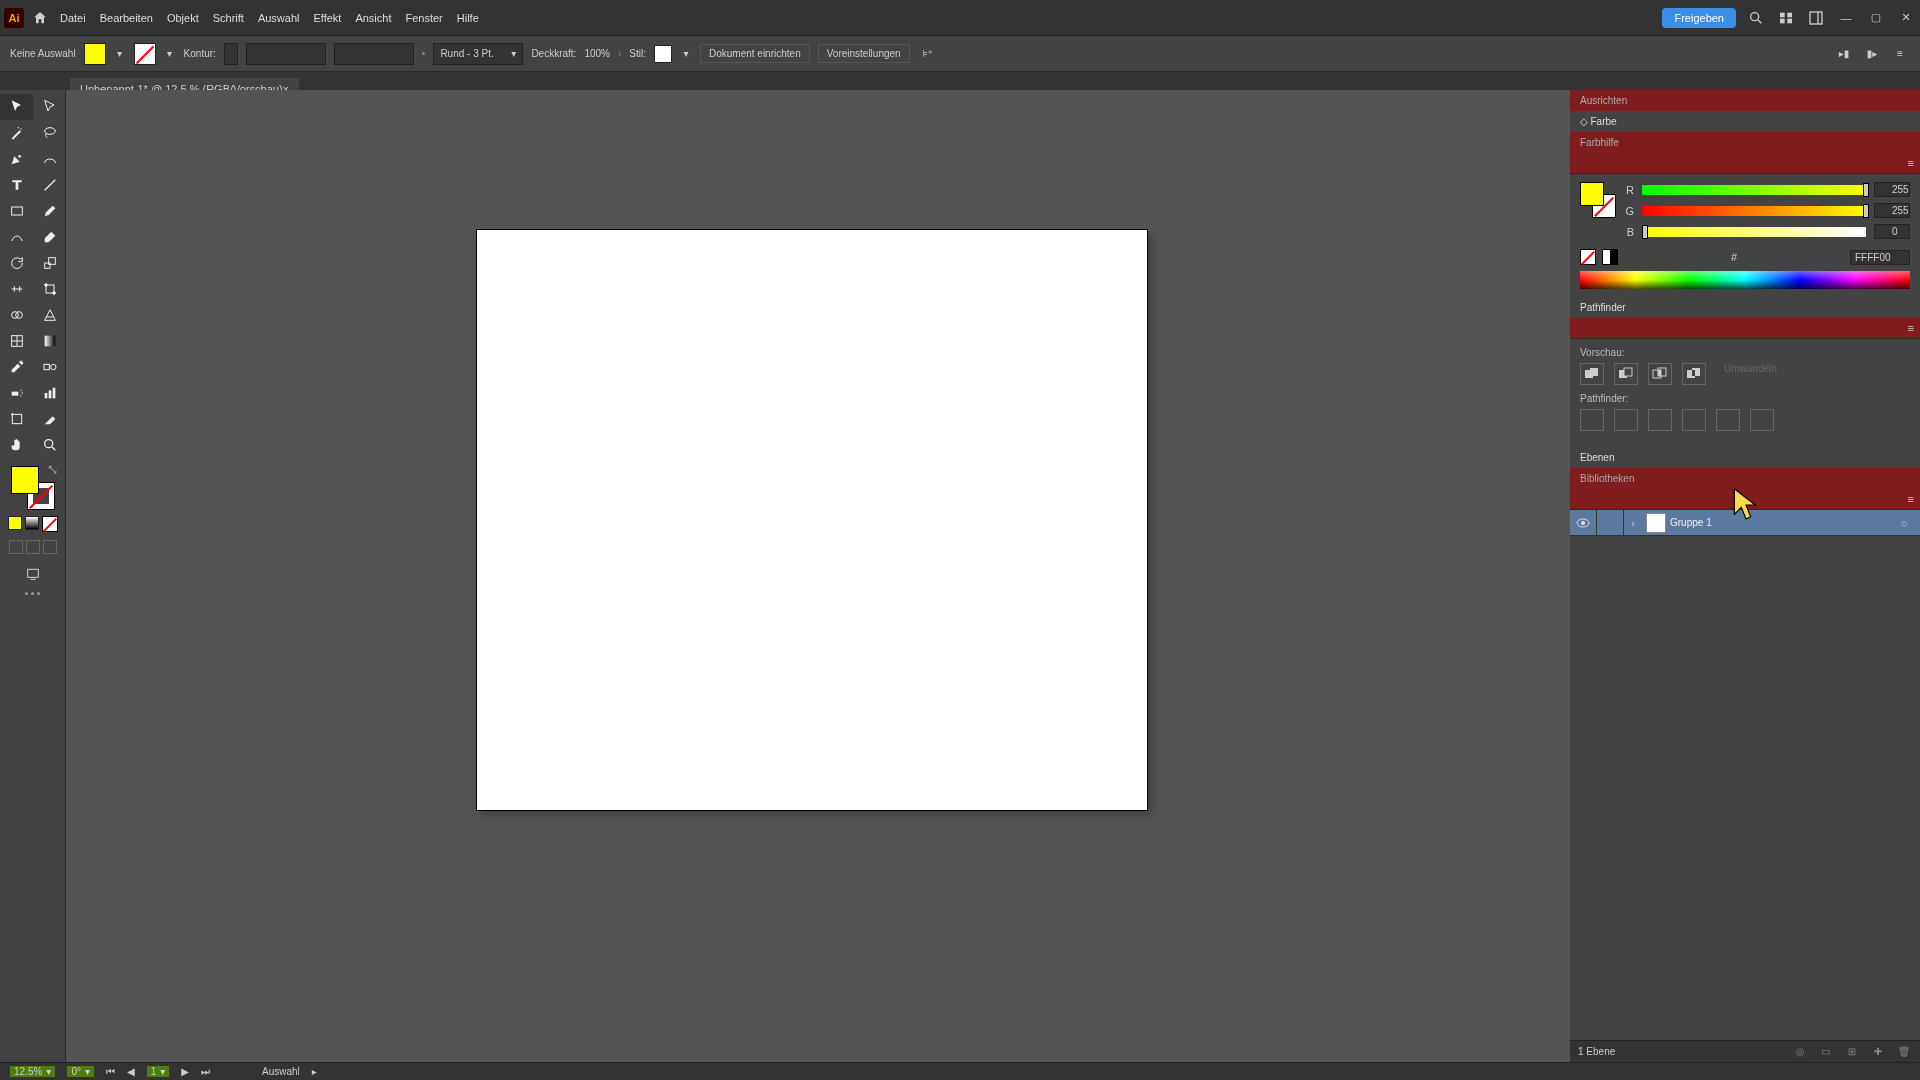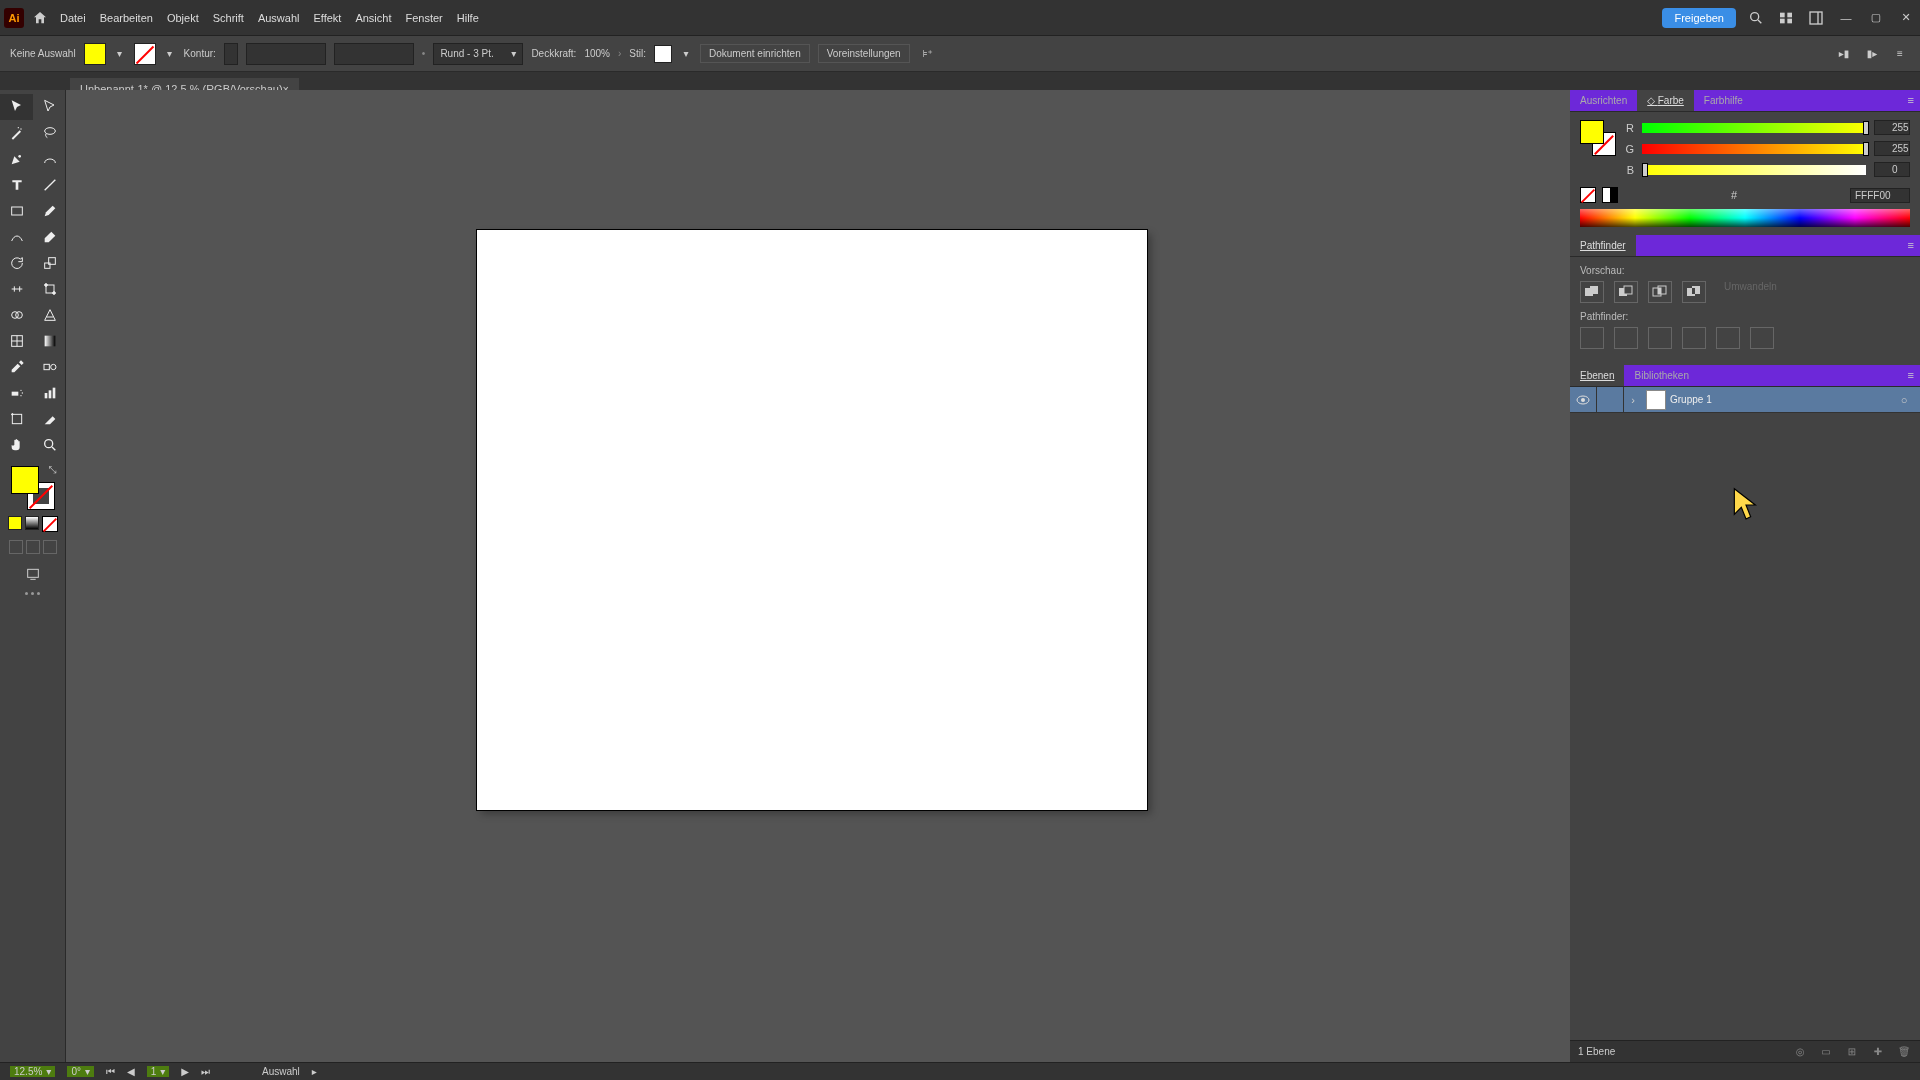--- a/index.html
+++ b/index.html
@@ -52,23 +52,23 @@
 .tiny-sw { width: 14px; height: 14px; border: 1px solid #222; }
 .dots { display: flex; justify-content: center; gap: 3px; margin-top: 8px; }
 .dots span { width: 3px; height: 3px; background: #999; border-radius: 50%; }
 
 
 .canvas-wrap { flex: 1; background: #545454; position: relative; overflow: hidden; }
 .artboard { position: absolute; left: 411px; top: 140px; width: 670px; height: 580px; background: #fff; box-shadow: 0 0 0 1px #000, 4px 4px 8px rgba(0,0,0,.3); }
 
 
 .panels { width: 350px; background: #434343; display: flex; flex-direction: column; }
-.panel-tabs { display: flex; background: #6d28d9; border-bottom: 1px solid #2a2a2a; }
+.panel-tabs { display: flex; background: #7f1d1d; border-bottom: 1px solid #2a2a2a; flex-direction: column; }
 .ptab { padding: 5px 10px; font-size: 10px; cursor: pointer; color: #aaa; }
-.ptab.active { background: #434343; color: #ddd; text-decoration: underline; }
+.ptab.active { background: #434343; color: #ddd; }
 .ptab-menu { margin-left: auto; padding: 4px 6px; cursor: pointer; }
 
 .color-panel { padding: 8px 10px; }
 .color-row { display: flex; align-items: center; gap: 8px; margin-bottom: 6px; }
 .color-label { width: 12px; text-align: right; color: #ccc; }
 .slider { flex: 1; height: 10px; position: relative; }
 .slider-r { background: linear-gradient(to right, #00ff00, #ffff00); }
 .slider-g { background: linear-gradient(to right, #ff0000, #ffff00); }
 .slider-b { background: linear-gradient(to right, #ffff00, #ffffff); }
 .slider-thumb { position: absolute; top: -2px; width: 6px; height: 14px; background: #ccc; border: 1px solid #000; }

